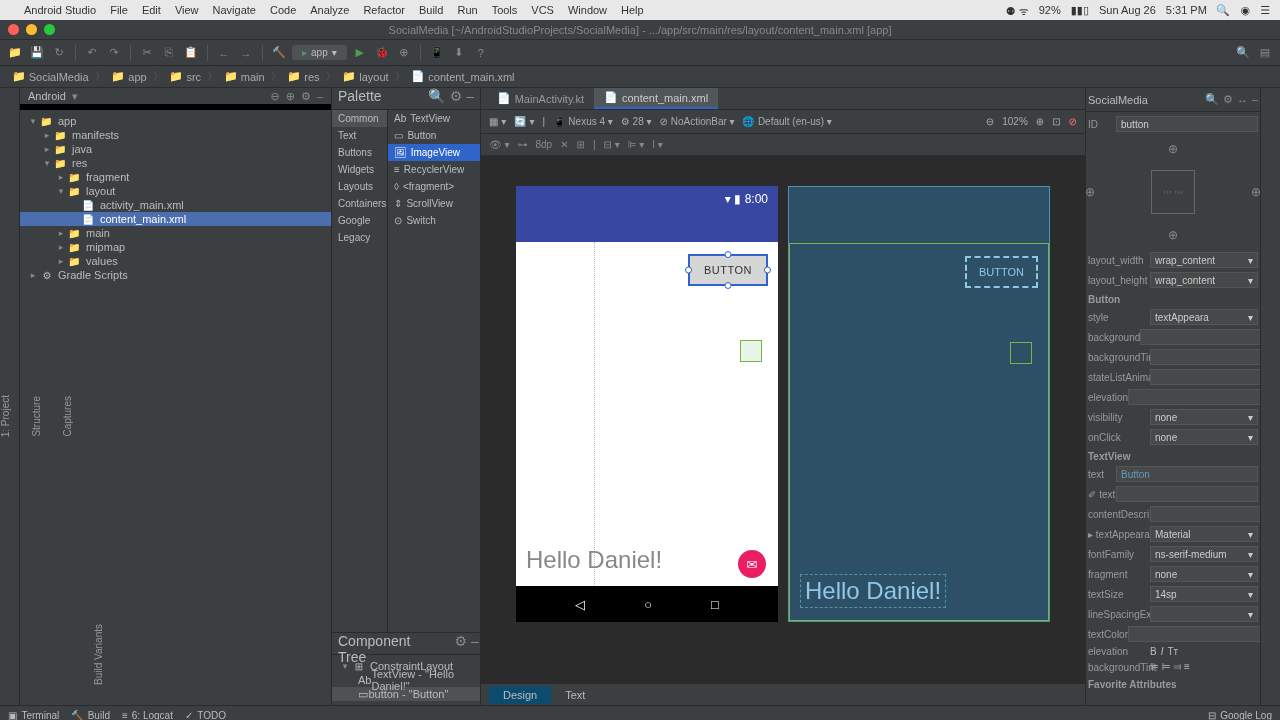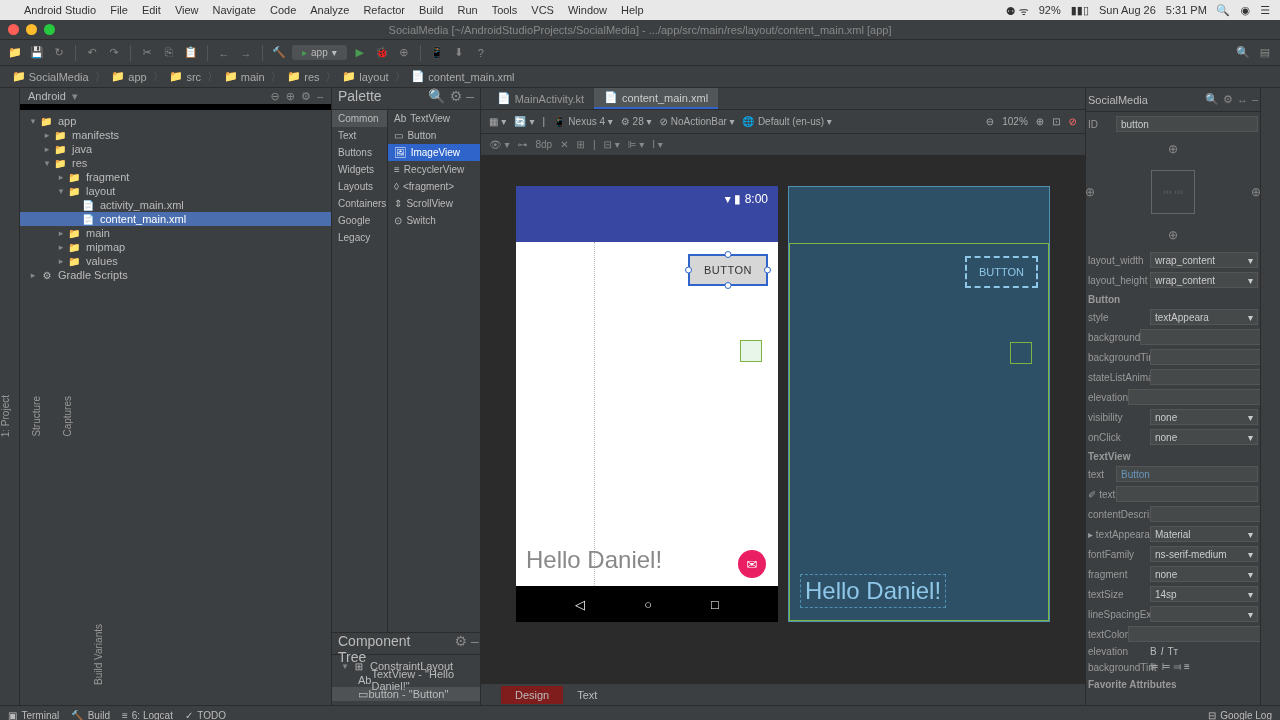--- a/index.html
+++ b/index.html
@@ -88,21 +88,21 @@
 .fab { position:absolute; bottom:8px; right:12px; width:28px; height:28px; border-radius:50%; background:#e91e63; display:flex; align-items:center; justify-content:center; color:#fff; font-size:13px; }
 
 .blueprint-frame { width:262px; height:436px; background:#2d5066; position:relative; border:1px solid #5090b0; }
 .blueprint-surface { position:absolute; top:56px; bottom:0; left:0; right:0; border:1px solid #7cb342; }
 .bp-button { position:absolute; top:12px; right:10px; padding:8px 12px; border:2px dashed #8fc7e8; color:#8fc7e8; font-size:11px; }
 .bp-drag { position:absolute; top:98px; right:16px; width:22px; height:22px; border:1px solid #7cb342; }
 .bp-hello { position:absolute; bottom:12px; left:10px; font-size:24px; color:#8fc7e8; font-weight:300; border:1px dashed #5090b0; padding:2px 4px; }
 
 .design-tabs { height:22px; display:flex; align-items:center; background:#3c3f41; border-top:1px solid #2b2b2b; padding-left:8px; }
 .design-mode-tab { padding:3px 14px; font-size:11px; cursor:pointer; }
-.design-mode-tab.active { background:#7f1d1d;margin-left:12px; }
+.design-mode-tab.active { background:#0c4a6e; }
 
 
 .attributes-panel { width:175px; background:#3c3f41; border-left:1px solid #2b2b2b; display:flex; flex-direction:column; overflow:auto; }
 .attr-header { height:24px; display:flex; align-items:center; padding:0 2px; border-bottom:1px solid #2b2b2b; font-size:11px; gap:3px; }
 .attr-header .right-icons { margin-left:auto; display:flex; gap:4px; color:#888; }
 .attr-body { padding:4px 2px; font-size:10px; }
 .attr-row { display:flex; align-items:center; margin-bottom:4px; }
 .attr-label { width:62px; color:#999; font-size:10px; }
 .attr-input { flex:1; background:#45494a; border:1px solid #555; padding:1px 4px; color:#ccc; font-size:10px; height:16px; }
 .attr-input.link { color:#6897bb; }

